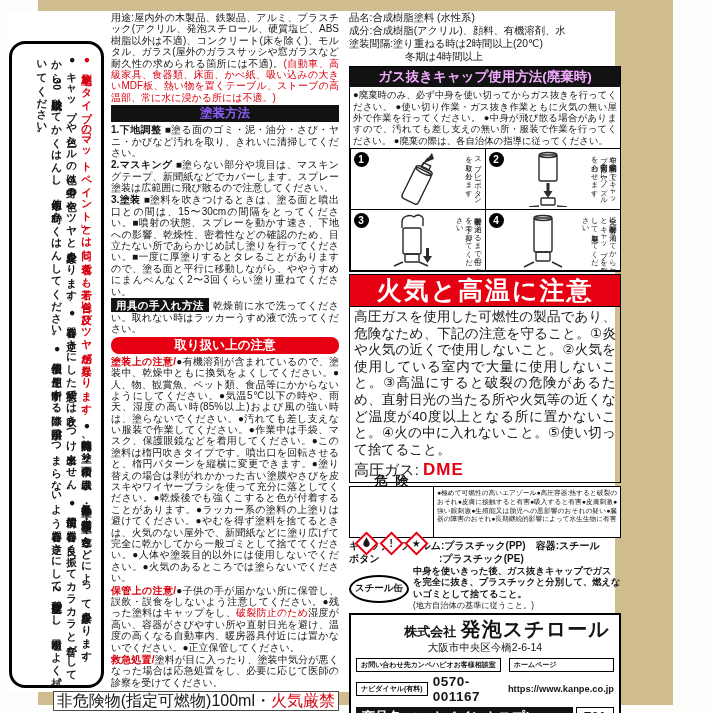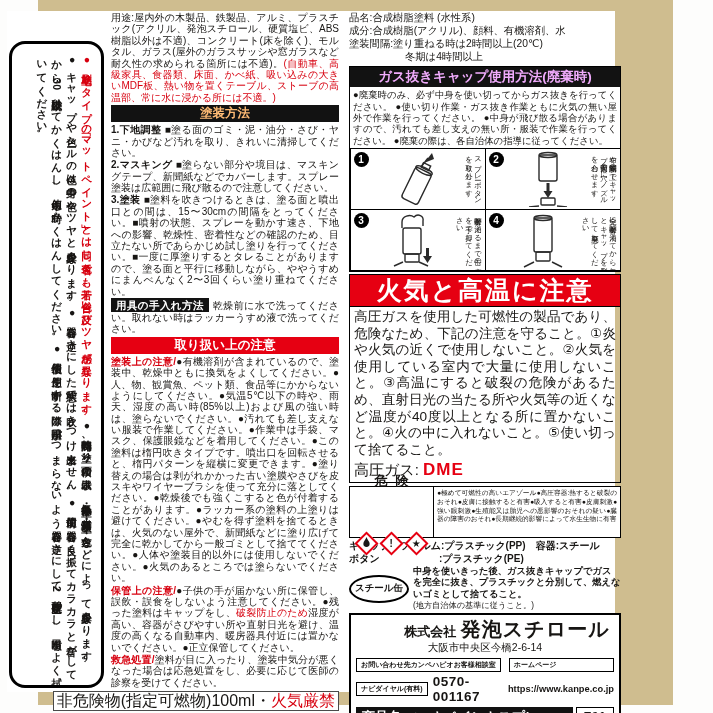--- a/index.html
+++ b/index.html
@@ -19,22 +19,22 @@
   .leftbox{width:95px;min-width:95px;margin:30px 3px 4px 2px;border:3px solid #000;border-radius:16px;background:#fff;overflow:hidden;}
   .vtext{writing-mode:vertical-rl;height:100%;width:100%;padding:9px 7px;font-size:10.5px;line-height:1.42;letter-spacing:0.5px;font-weight:bold;}
   .seg-red{color:var(--red);}
   .seg-redbold{color:var(--red);font-weight:bold;}
   .seg-bold{font-weight:bold;}
 
   
   .mid{width:237px;min-width:237px;padding:1px 5px 0 4px;font-size:10px;line-height:1.14;text-align:justify;}
   .mid p{margin-bottom:1px;}
   .hdr{text-align:center;font-weight:bold;font-size:12.5px;line-height:1.2;padding:1px 0;margin:2px 0;}
-  .hdr.black{background:#121212;color:#fdba74;}
-  .hdr.redbg{background:var(--banner-red);color:#fff;}
+  .hdr.black{background:#121212;color:#8b5cf6;}
+  .hdr.redbg{background:var(--banner-red);color:#fff;border-radius:8px;}
   .inlinehdr{background:#121212;color:#fff;font-weight:bold;font-size:10.5px;padding:1px 5px;margin-right:4px;}
   .tools-p{margin-top:3px;margin-bottom:3px;}
   .nonhaz-row{display:flex;justify-content:flex-end;margin-top:3px;}
   .nonhaz{border:1.5px solid #4a4a4a;padding:0 3px;font-size:16px;white-space:nowrap;background:#fff;}
 
   
   .right{width:272px;min-width:272px;margin-left:5px;padding-top:1px;}
   .specs{font-size:10.3px;line-height:1.25;margin-bottom:3px;}
   .specs .indent{padding-left:56px;}
 

